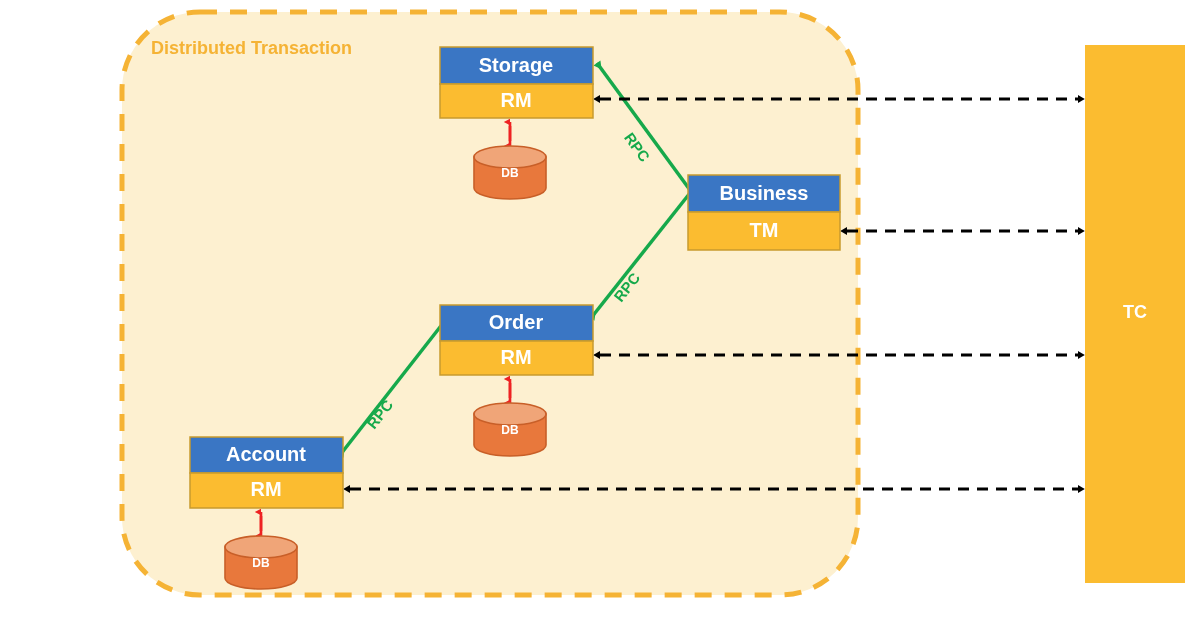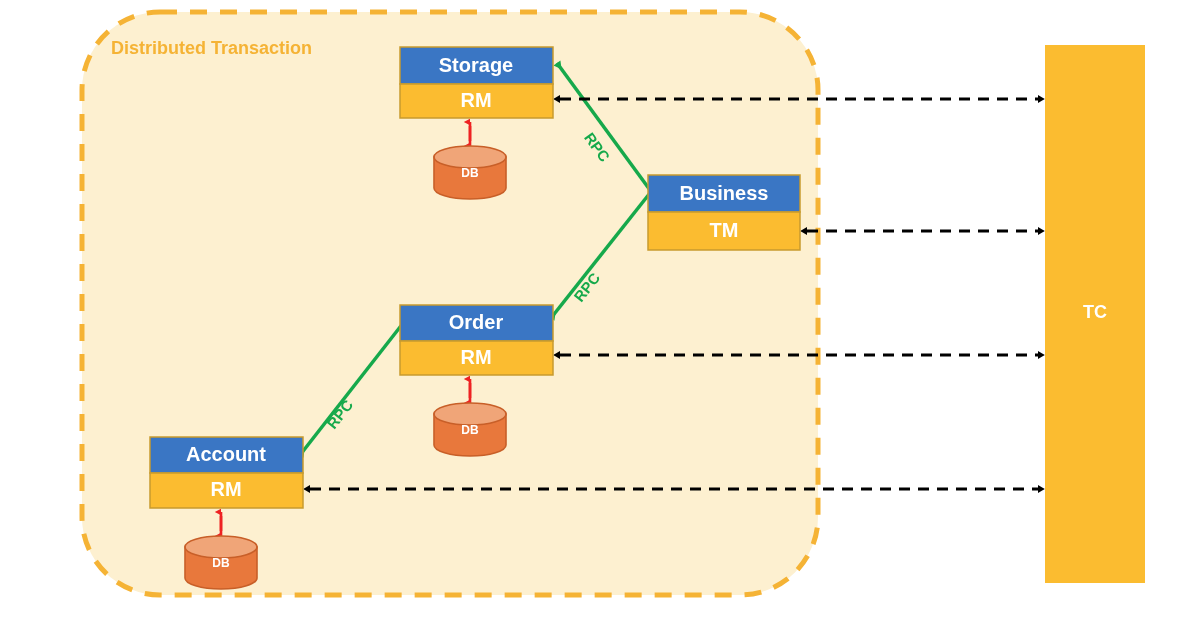--- a/index.html
+++ b/index.html
@@ -10,20 +10,21 @@
   body {
     width: 1193px;
     height: 618px;
     font-family: "Liberation Sans", sans-serif;
     overflow: hidden;
   }
   #diagram-root {
     position: relative;
     width: 946px;
     height: 618px;
+    margin-left: 40px;
   }
   svg.diagram-canvas {
     display: block;
     width: 1193px;
     height: 618px;
   }
   .node-title-text, .node-role-text {
     fill: #ffffff;
     font-family: "Liberation Sans", sans-serif;
     font-weight: bold;

